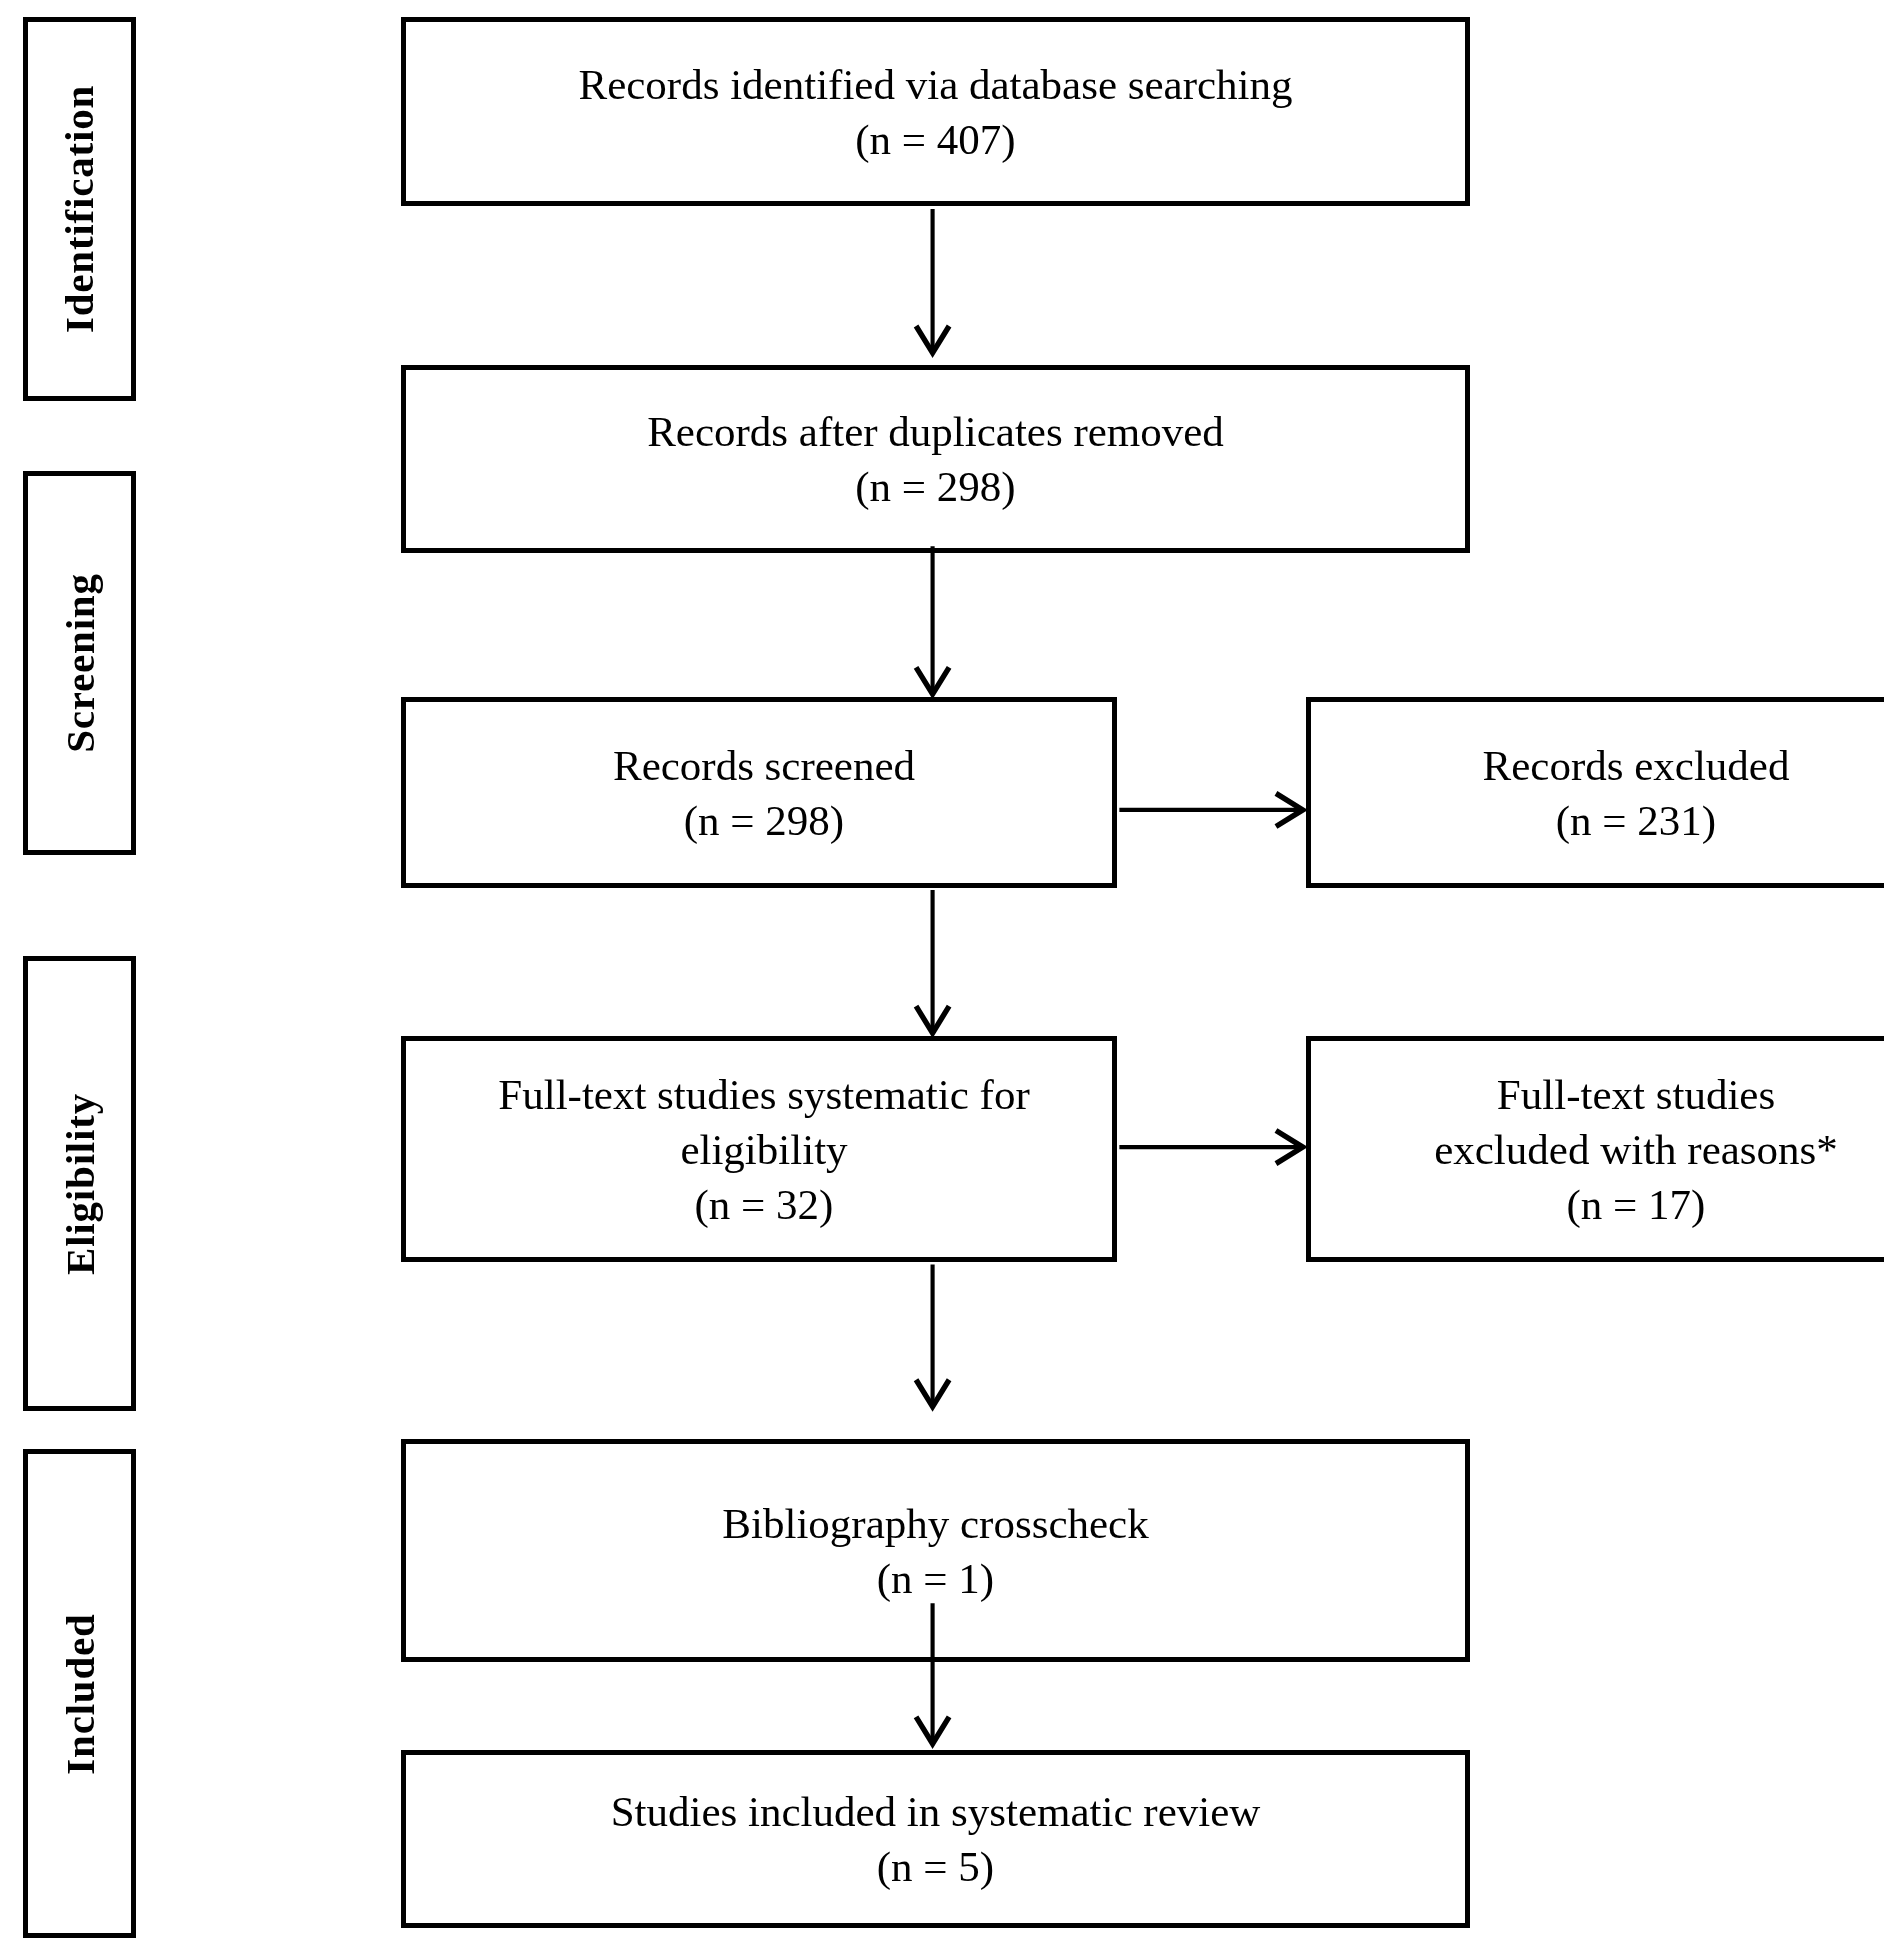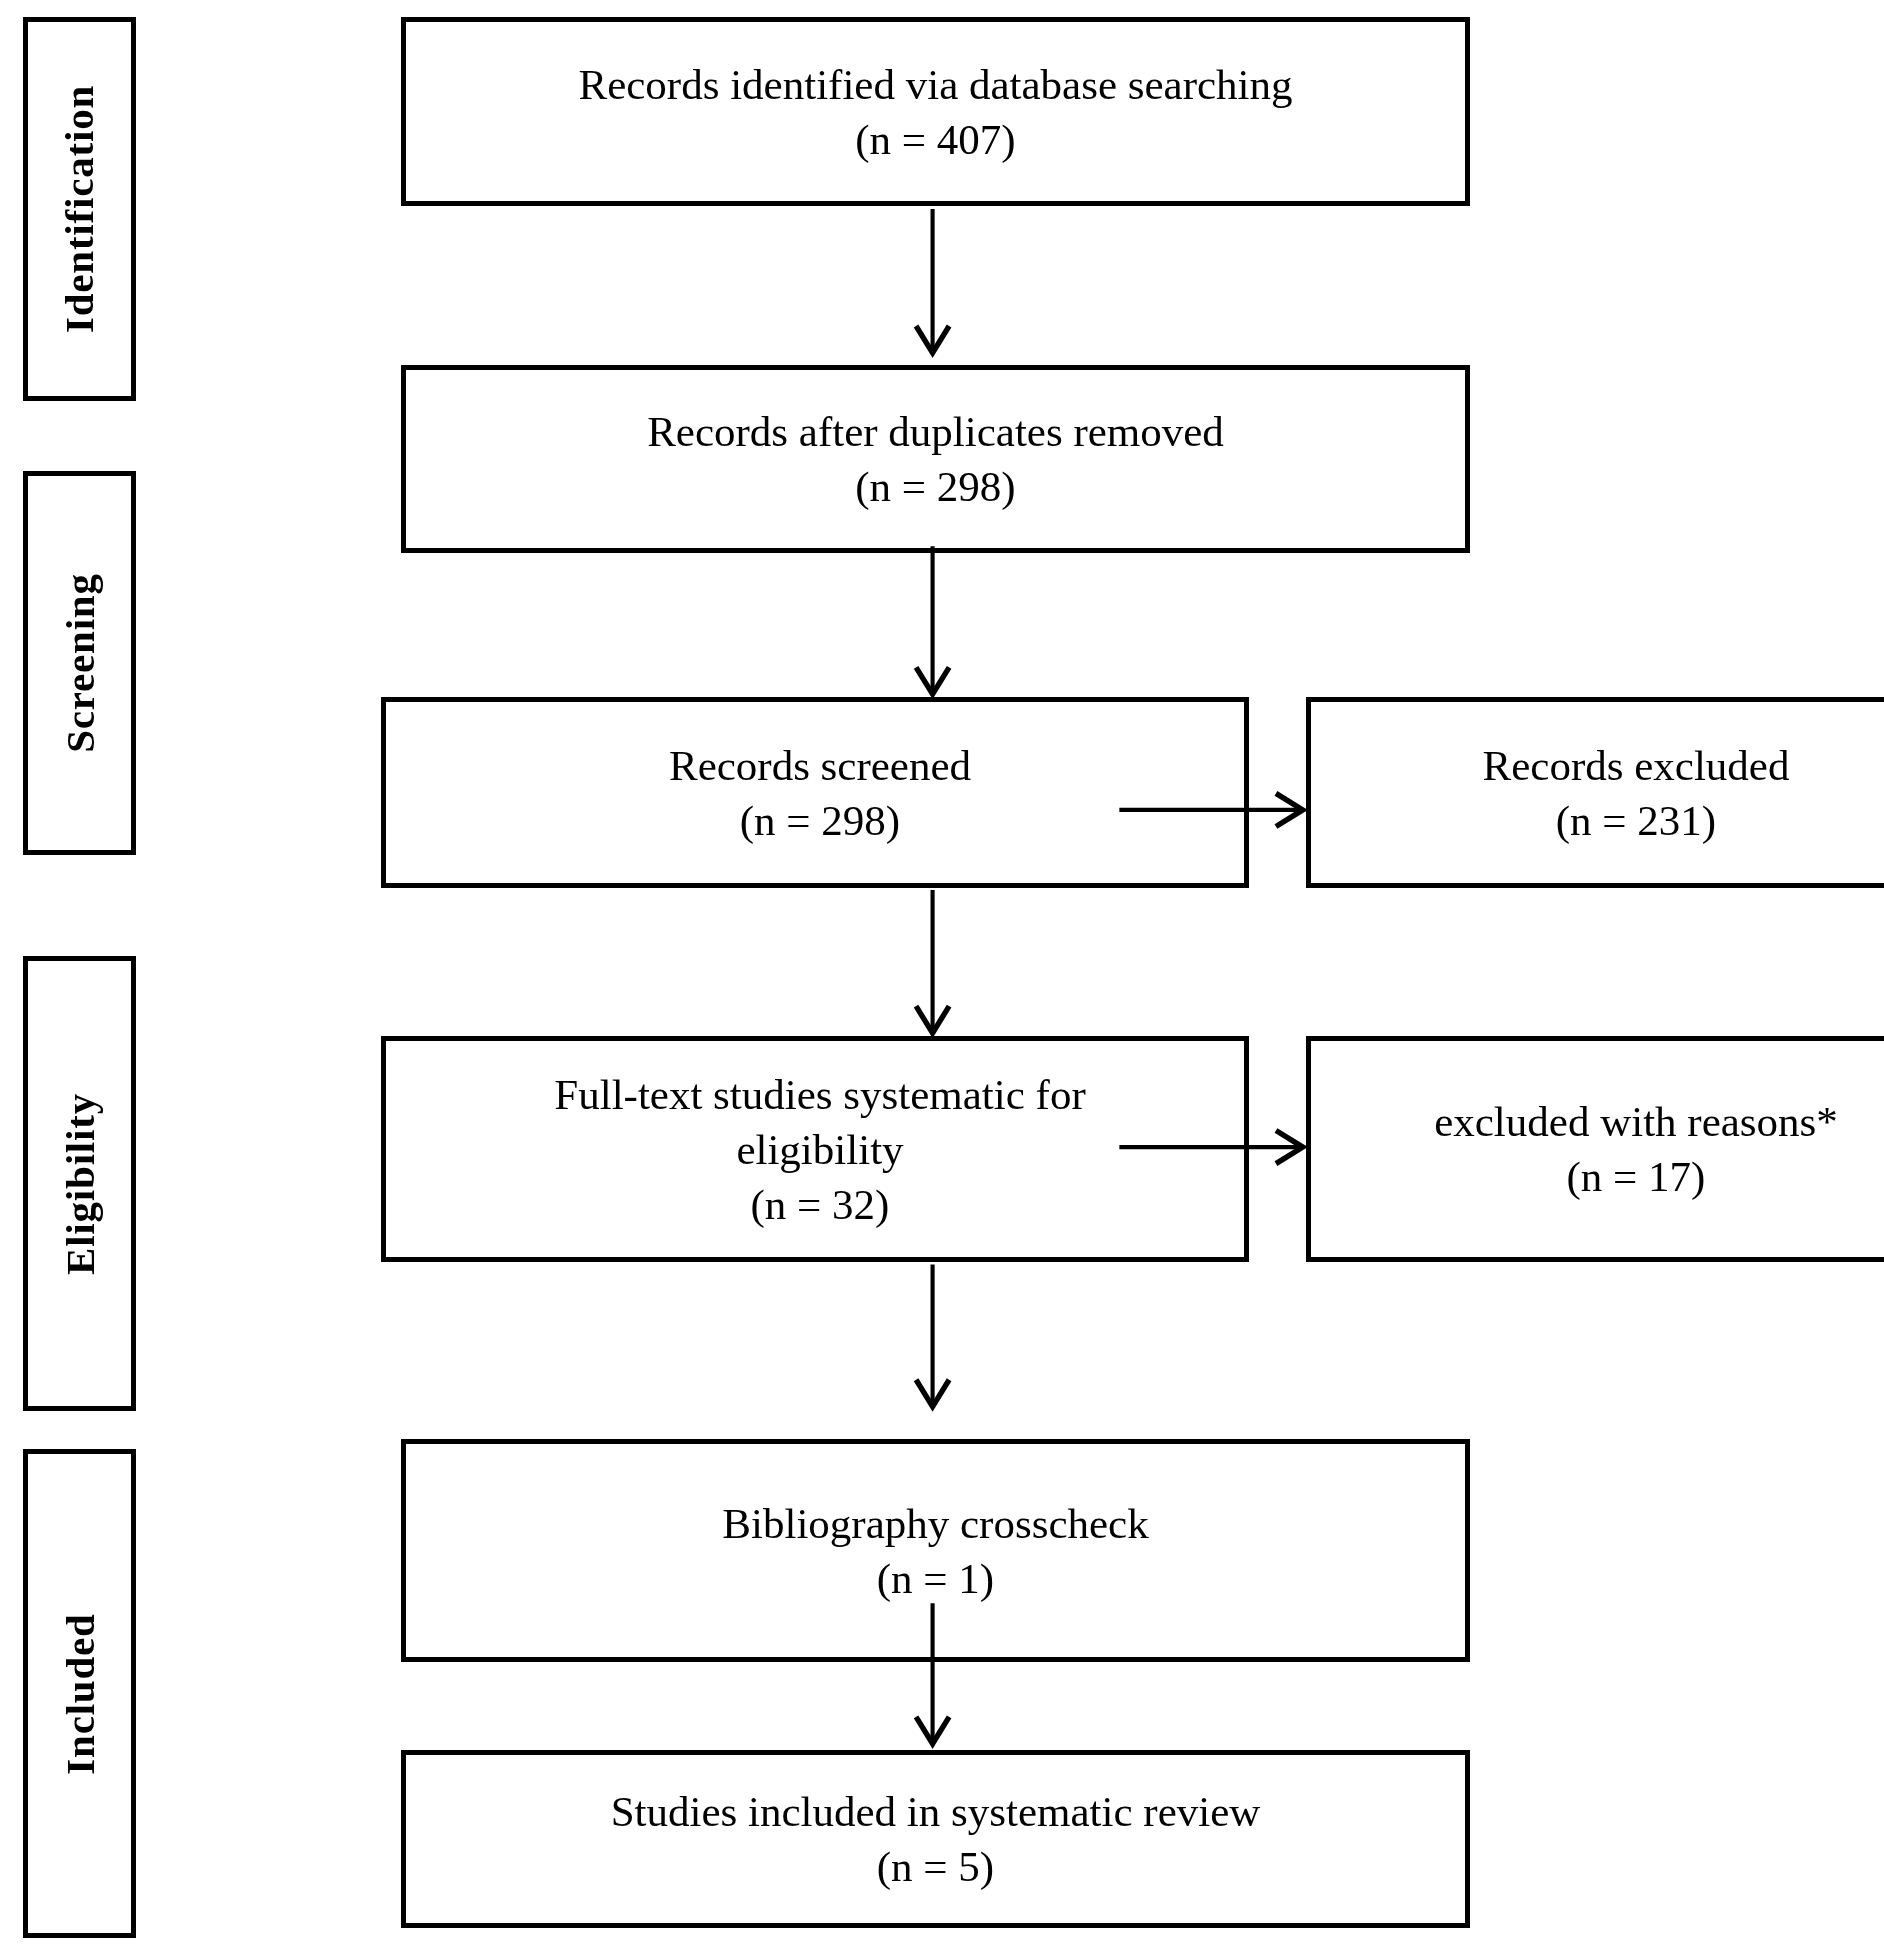--- a/index.html
+++ b/index.html
@@ -46,21 +46,21 @@
     background:var(--paper);
     display:flex;
     flex-direction:column;
     align-items:center;
     justify-content:center;
     text-align:left;
     font-size:43px;
     line-height:55px;
   }
   .wide{ left:401px; width:1069px; }
-  .narrow{ left:381px; width:868px;padding-left:10px; }
+  .narrow{ left:401px; width:716px;padding-left:10px; }
   .side{ left:1306px; width:660px; }
   .arrows{
     position:absolute;
     left:0; top:0;
     width:1885px;
     height:1957px;
     pointer-events:none;
   }
 </style>
 </head>
@@ -101,20 +101,21 @@
     <div>(n = 231)</div>
   </div>
 
   <div class="box narrow" style="top:1036px;height:226px">
     <div>Full-text studies systematic for</div>
     <div>eligibility</div>
     <div>(n = 32)</div>
   </div>
 
   <div class="box side" style="top:1036px;height:226px">
+    <div>Full-text studies</div>
     <div>excluded with reasons*</div>
     <div>(n = 17)</div>
   </div>
 
   <div class="box wide" style="top:1439px;height:223px">
     <div>Bibliography crosscheck</div>
     <div>(n = 1)</div>
   </div>
 
   <div class="box wide" style="top:1750px;height:178px">

